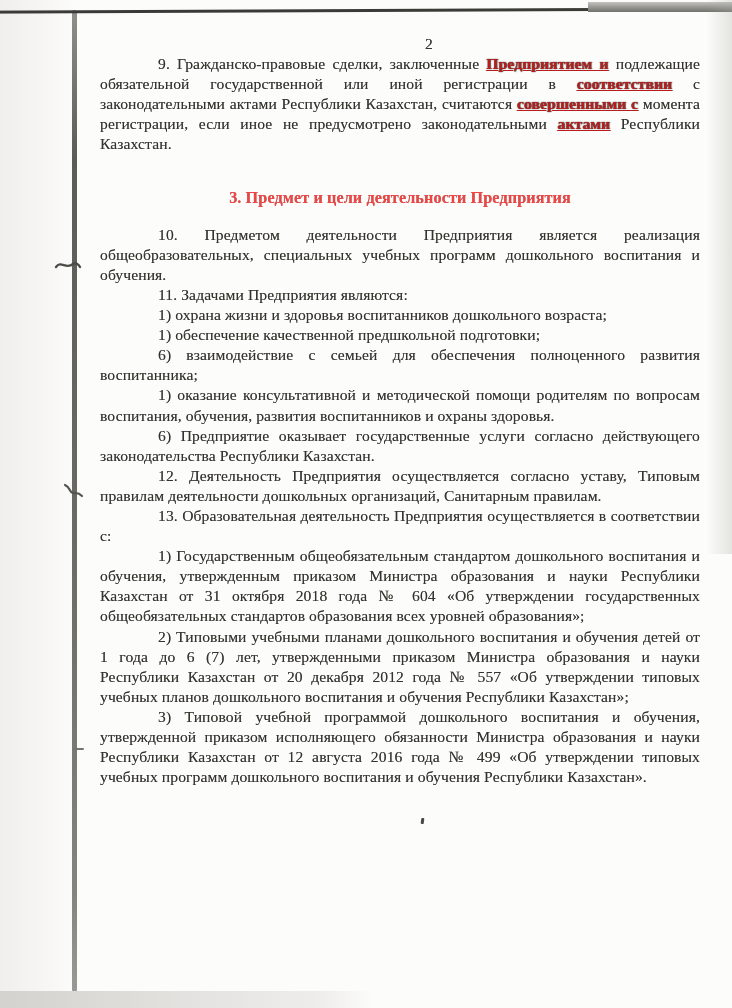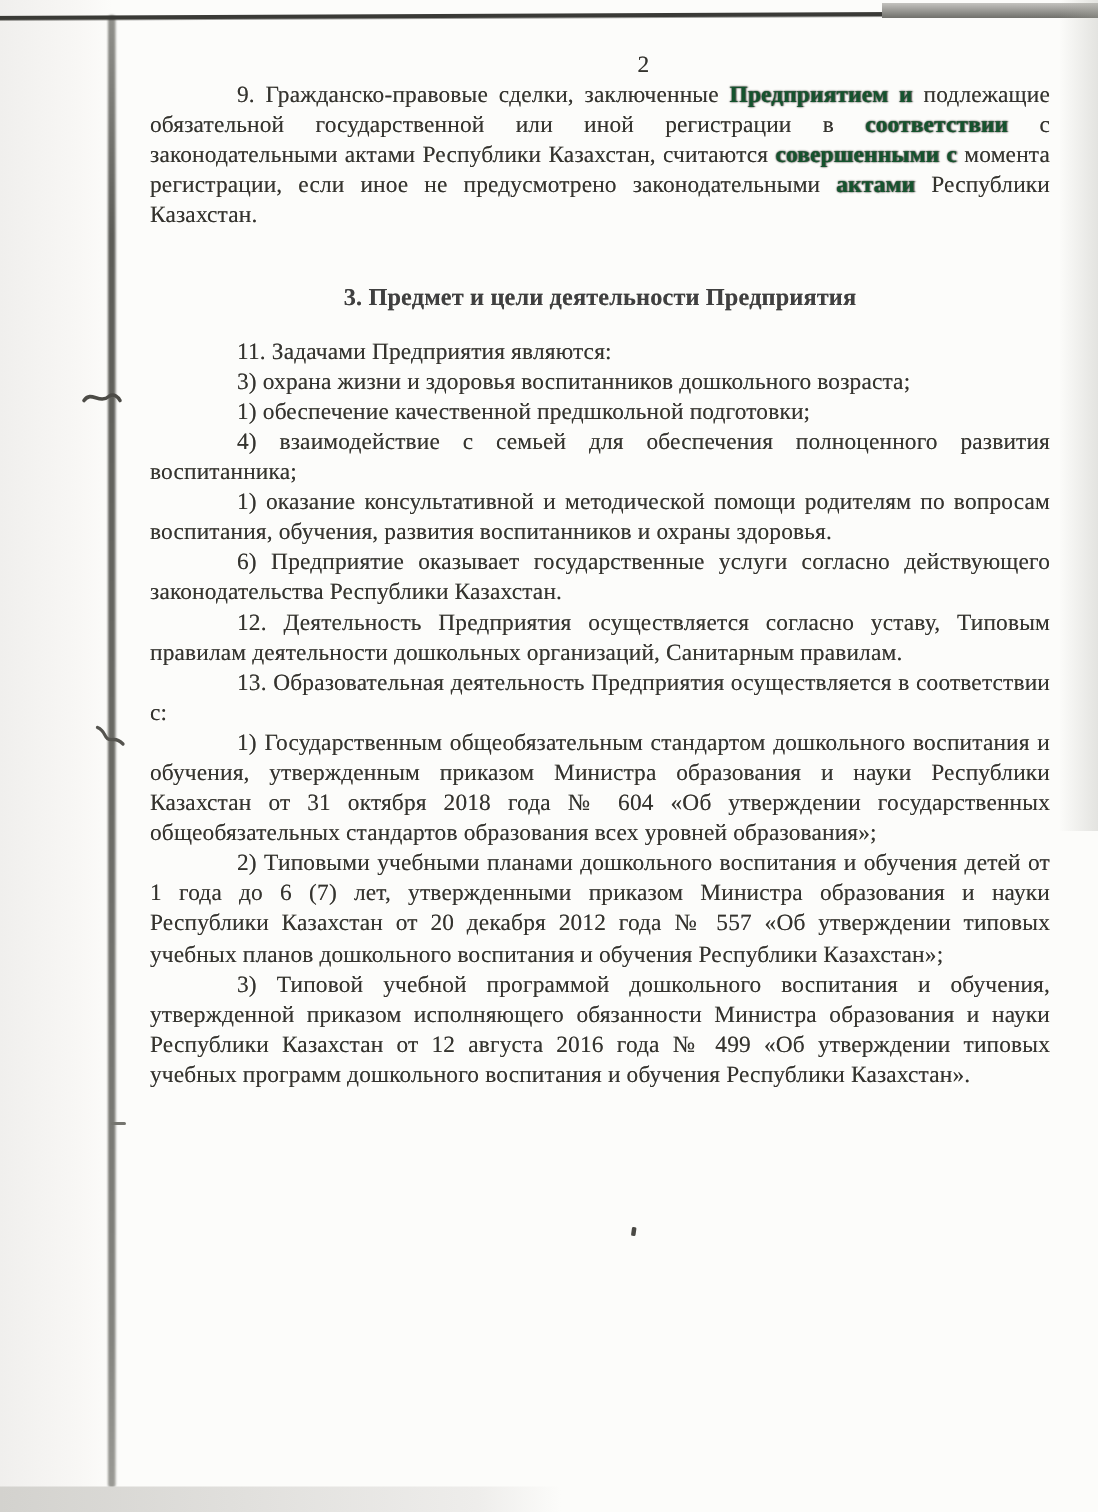--- a/index.html
+++ b/index.html
@@ -59,26 +59,27 @@
     text-align: justify;
     letter-spacing: 0.1px;
     text-shadow: 0 0 0.35px rgba(52,51,46,0.55);
   }
   .page-number { text-align: center; margin: 0 0 9px 0; text-indent: 0; }
   .page-content p { margin: 0; text-indent: 58px; }
   .section-heading {
     text-align: center; font-weight: bold; text-indent: 0 !important;
     margin: 33px 0 17px 0 !important;
     font-size: 16.2px;
-    color: #404040;
+    color: #ef4444;
   }
   .smudge {
     font-weight: bold;
-    color: #14532d;
+    color: #b91c1c;
     text-shadow: 0 0 1.3px rgba(80,79,74,0.95), 0.7px 0 0.8px rgba(80,79,74,0.8), -0.4px 0 0.6px rgba(80,79,74,0.6);
+    text-decoration: underline;
   }
 </style>
 </head>
 <body>
 
 <div class="scan-page">
 
   <div class="left-band"></div>
   <div class="fold-line"></div>
   <div class="top-edge-line"></div>
@@ -96,25 +97,26 @@
   <div class="tick-mark"></div>
 
   <div class="page-content">
 
     <p class="page-number">2</p>
 
     <p><span>9. Гражданско-правовые сделки, заключенные </span><span class="smudge">Предприятием и</span><span> подлежащие обязательной государственной или иной регистрации в </span><span class="smudge">соответствии</span><span> с законодательными актами Республики Казахстан, считаются </span><span class="smudge">совершенными с</span><span> момента регистрации, если иное не предусмотрено законодательными </span><span class="smudge">актами</span><span> Республики Казахстан.</span></p>
 
     <p class="section-heading">3. Предмет и цели деятельности Предприятия</p>
 
+    <p>10. Предметом деятельности Предприятия является реализация общеобразовательных, специальных учебных программ дошкольного воспитания и обучения.</p>
 
     <p>11. Задачами Предприятия являются:</p>
-    <p>3) охрана жизни и здоровья воспитанников дошкольного возраста;</p>
+    <p>1) охрана жизни и здоровья воспитанников дошкольного возраста;</p>
     <p>1) обеспечение качественной предшкольной подготовки;</p>
-    <p>4) взаимодействие с семьей для обеспечения полноценного развития воспитанника;</p>
+    <p>6) взаимодействие с семьей для обеспечения полноценного развития воспитанника;</p>
     <p>1) оказание консультативной и методической помощи родителям по вопросам воспитания, обучения, развития воспитанников и охраны здоровья.</p>
     <p>6) Предприятие оказывает государственные услуги согласно действующего законодательства Республики Казахстан.</p>
 
     <p>12. Деятельность Предприятия осуществляется согласно уставу, Типовым правилам деятельности дошкольных организаций, Санитарным правилам.</p>
 
     <p>13. Образовательная деятельность Предприятия осуществляется в соответствии с:</p>
     <p>1) Государственным общеобязательным стандартом дошкольного воспитания и обучения, утвержденным приказом Министра образования и науки Республики Казахстан от 31 октября 2018 года № 604 «Об утверждении государственных общеобязательных стандартов образования всех уровней образования»;</p>
     <p>2) Типовыми учебными планами дошкольного воспитания и обучения детей от 1 года до 6 (7) лет, утвержденными приказом Министра образования и науки Республики Казахстан от 20 декабря 2012 года № 557 «Об утверждении типовых учебных планов дошкольного воспитания и обучения Республики Казахстан»;</p>
     <p>3) Типовой учебной программой дошкольного воспитания и обучения, утвержденной приказом исполняющего обязанности Министра образования и науки Республики Казахстан от 12 августа 2016 года № 499 «Об утверждении типовых учебных программ дошкольного воспитания и обучения Республики Казахстан».</p>
 

